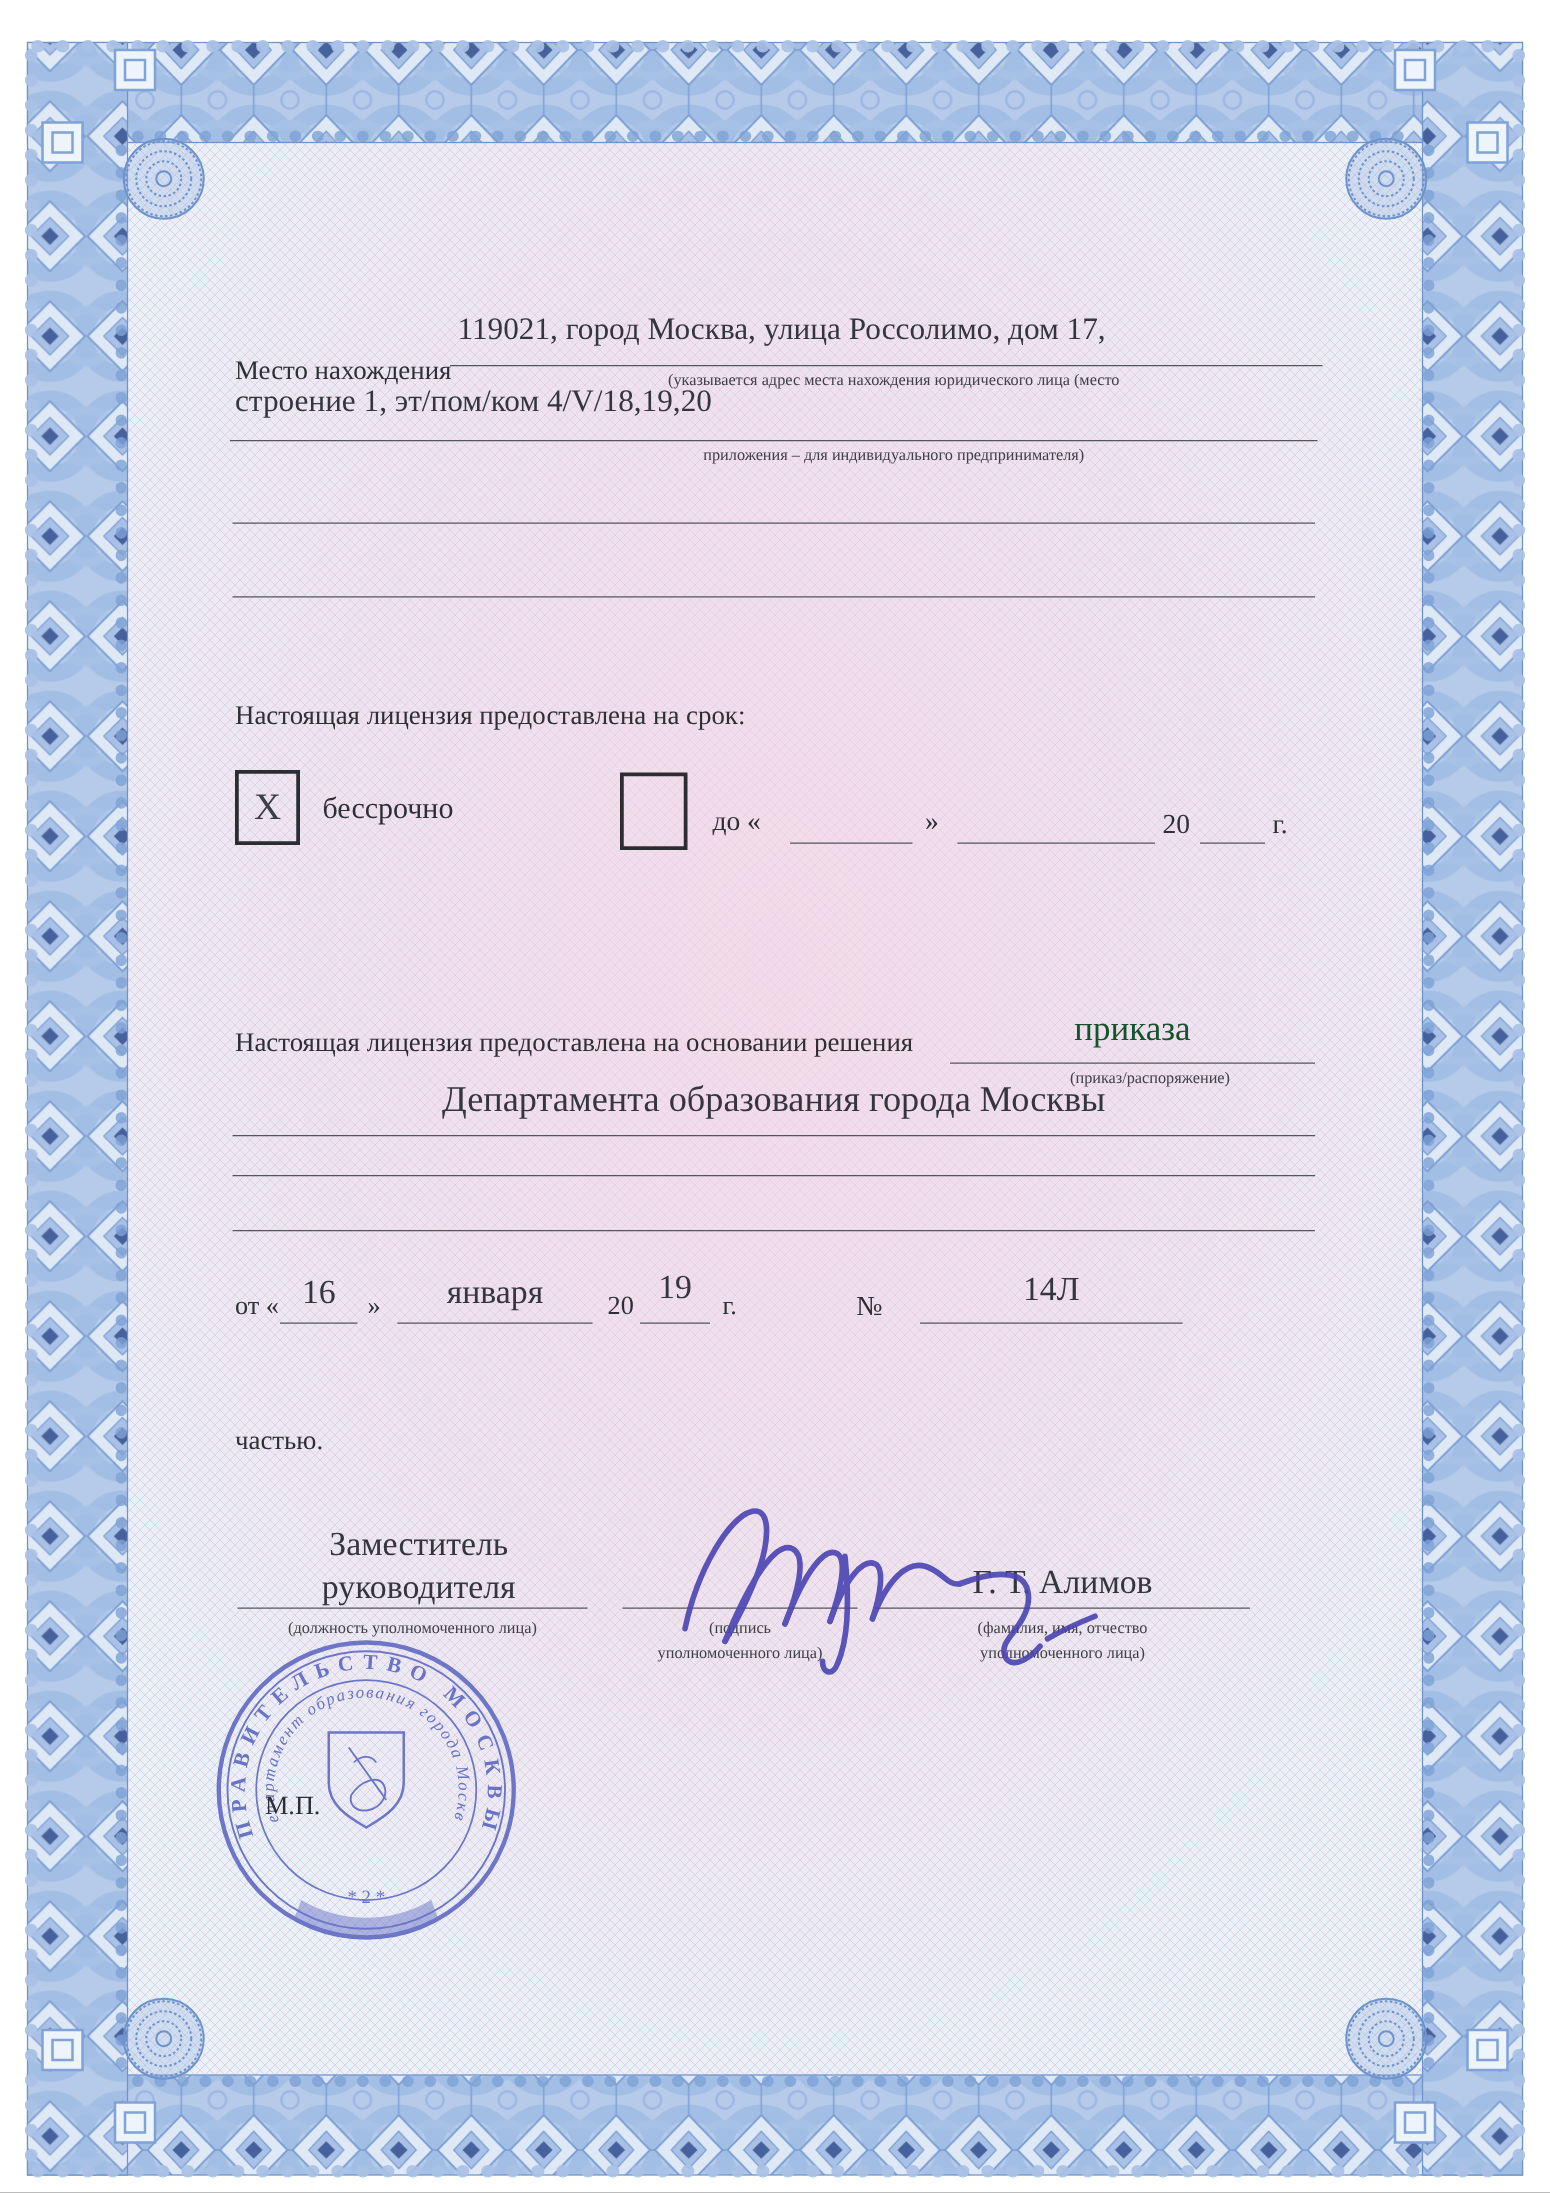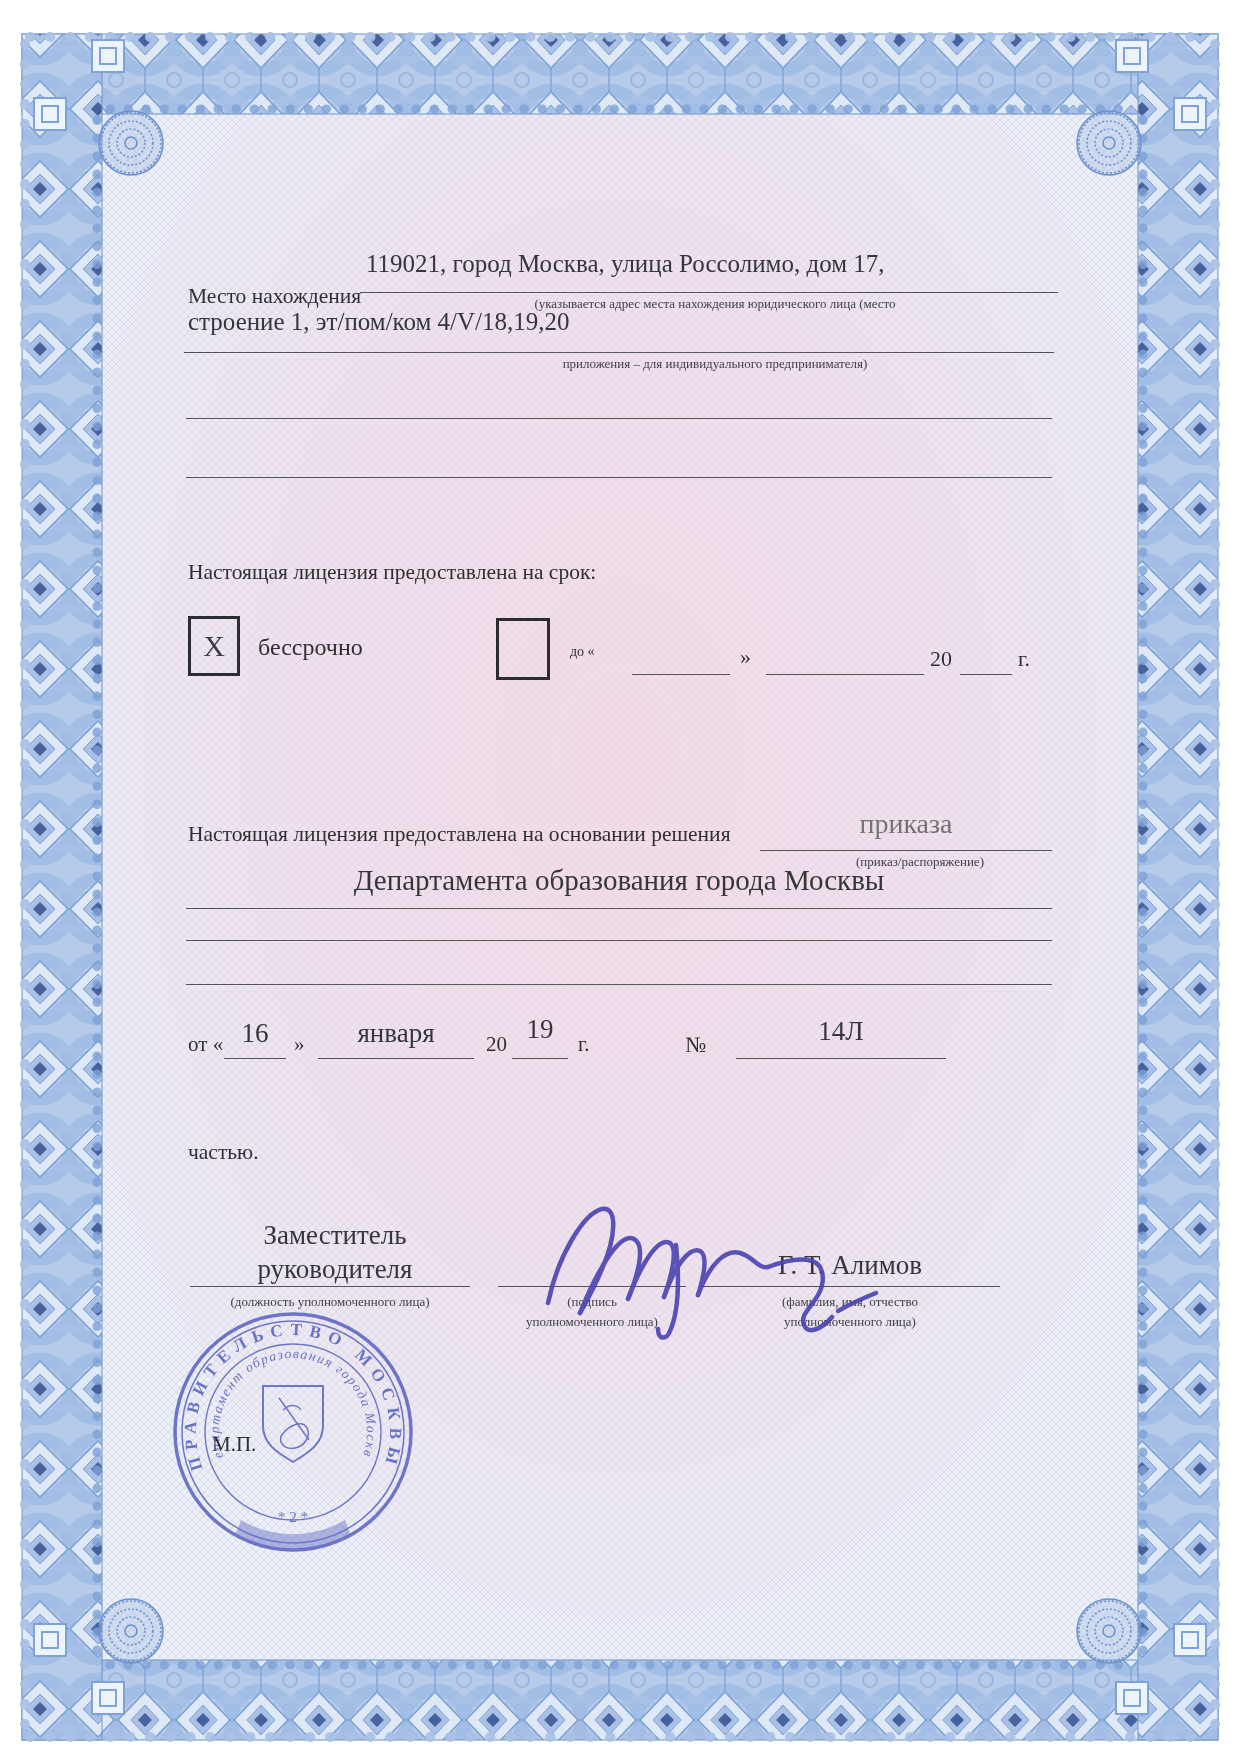--- a/index.html
+++ b/index.html
@@ -147,30 +147,30 @@
   <div class="rule" style="left:186px;top:477px;width:866px;"></div>
 
   <div class="t lbl" style="left:188px;top:560px;">Настоящая лицензия предоставлена на срок:</div>
 
   <div class="box" style="left:188px;top:616px;width:46px;height:54px;">
     <span class="mark" style="line-height:54px;">X</span>
   </div>
   <div class="t" style="left:258px;top:634px;font-size:24px;">бессрочно</div>
 
   <div class="box" style="left:496px;top:618px;width:48px;height:56px;"></div>
-  <div class="t" style="left:570px;top:644px;font-size:14px;text-align:center;">до «</div>
+  <div class="t" style="left:570px;top:644px;font-size:22px;text-align:center;">до «</div>
   <div class="rule" style="left:632px;top:674px;width:98px;"></div>
   <div class="t" style="left:740px;top:644px;font-size:22px;">»</div>
   <div class="rule" style="left:766px;top:674px;width:158px;"></div>
   <div class="t" style="left:930px;top:646px;font-size:22px;">20</div>
   <div class="rule" style="left:960px;top:674px;width:52px;"></div>
   <div class="t" style="left:1018px;top:646px;font-size:22px;">г.</div>
 
   <div class="t lbl" style="left:188px;top:822px;">Настоящая лицензия предоставлена на основании решения</div>
-  <div class="fillbox center" style="left:760px;top:808px;width:292px;height:42px;font-size:28px;color:#737373;">приказа</div>
+  <div class="fillbox center" style="left:760px;top:808px;width:292px;height:42px;font-size:28px;color:#14532d;">приказа</div>
   <div class="cap" style="left:800px;top:854px;width:240px;">(приказ/распоряжение)</div>
 
   <div class="fillbox center xl" style="left:186px;top:864px;width:866px;height:44px;">Департамента образования города Москвы</div>
 
   <div class="rule" style="left:186px;top:940px;width:866px;"></div>
   <div class="rule" style="left:186px;top:984px;width:866px;"></div>
 
   <div class="t" style="left:188px;top:1032px;font-size:21px;">от «</div>
   <div class="fillbox center big" style="left:224px;top:1018px;width:62px;height:40px;">16</div>
   <div class="t" style="left:294px;top:1032px;font-size:21px;">»</div>

